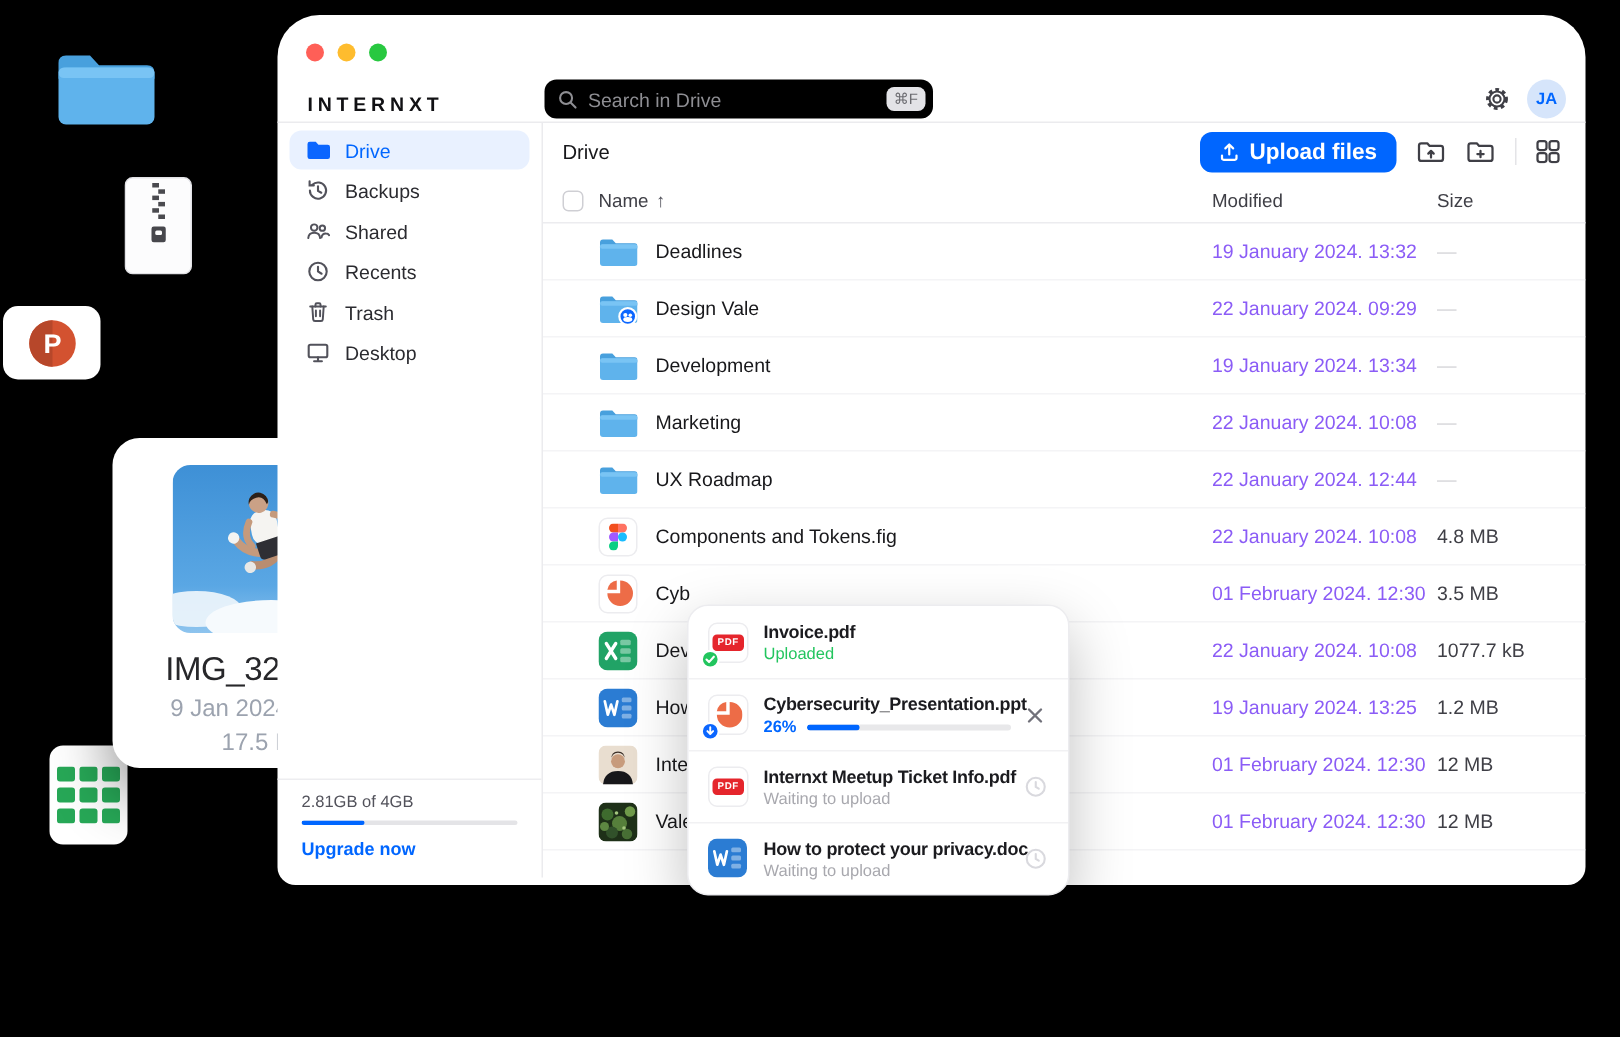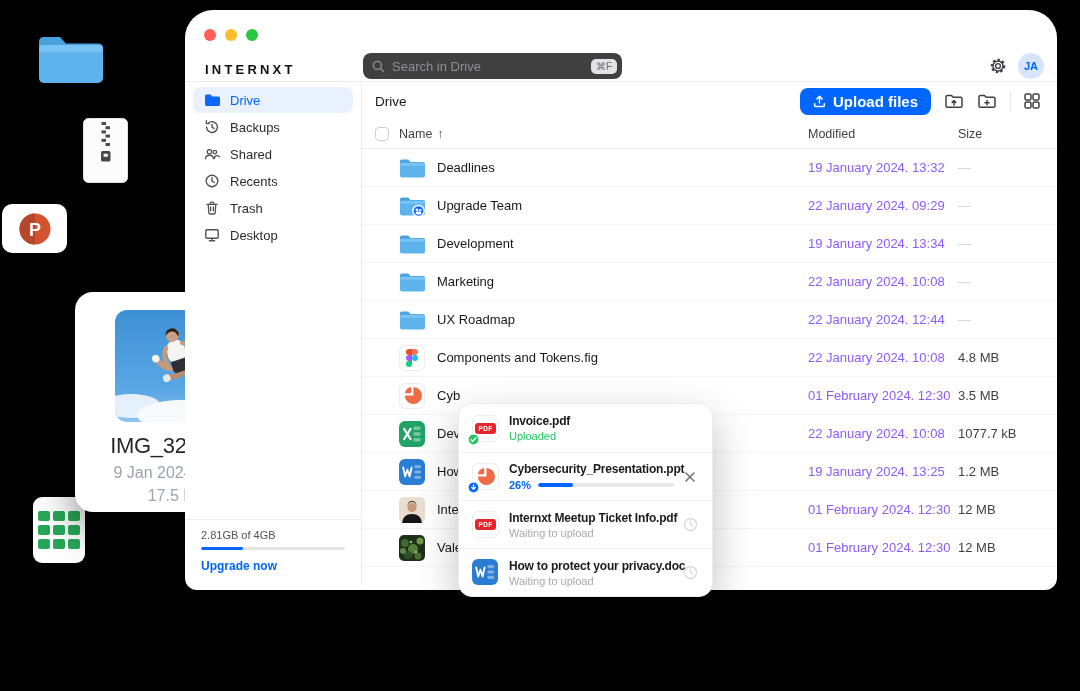--- a/index.html
+++ b/index.html
@@ -20,21 +20,21 @@
     display:flex; align-items:center; justify-content:center; }
 
   
   .window { position:absolute; left:185px; top:10px; width:872px; height:580px; background:#fff;
     border-radius:28px 28px 12px 12px; z-index:10; }
   .topbar { position:relative; height:72px; border-bottom:1px solid #ebebee; }
   .traffic { position:absolute; top:19px; left:19px; display:flex; gap:9px; }
   .dot { width:12px; height:12px; border-radius:50%; }
   .dot.red{background:#ff5f57;} .dot.yellow{background:#febc2e;} .dot.green{background:#28c840;}
   .logo { position:absolute; left:20px; top:52px; font-size:13px; font-weight:700; letter-spacing:3.2px; color:#111114; }
-  .search { position:absolute; left:178px; top:43px; width:259px; height:26px; background:#404040;
+  .search { position:absolute; left:178px; top:43px; width:259px; height:26px; background:#000000;
     border-radius:8px; display:flex; align-items:center; padding:0 5px 0 9px; }
   .search-text { flex:1; margin-left:7px; font-size:13px; color:#8e8e93; }
   .search-kbd { background:#e3e3e7; color:#6b6b70; font-size:10px; padding:2px 5px; border-radius:5px; }
   .gear { position:absolute; right:50px; top:47px; width:18px; height:18px; cursor:pointer; }
   .avatar { position:absolute; right:13px; top:43px; width:26px; height:26px; border-radius:50%;
     background:#d6e5fb; color:#0066ff; font-size:11px; font-weight:700; display:flex; align-items:center; justify-content:center; }
 
   .main { display:flex; height:503px; }
 
   
@@ -363,21 +363,21 @@
                 <svg width="26" height="22" viewBox="0 0 26 22">
   <path d="M1 4.6 q0-2 2-2 h6.2 l2.3 2.5 h12.5 q2 0 2 2 v1.5 H1z" fill="#48a0dd"></path>
   <rect x="1" y="5.8" width="25" height="14.6" rx="2" fill="#5fb3ec"></rect>
   <rect x="1" y="5.8" width="25" height="3" rx="1.5" fill="#79c4f4"></rect>
                   <circle cx="19.5" cy="16" r="5.6" fill="#0b66ff" stroke="#fff" stroke-width="1.5"></circle>
     <circle cx="17.9" cy="15" r="1.4" fill="#fff"></circle>
                   <circle cx="21.2" cy="15.2" r="1.2" fill="#fff"></circle>
     <ellipse cx="19.5" cy="18" rx="3" ry="1.6" fill="#fff"></ellipse>
                 </svg>
               </span>
-     <span class="fname">Upgrade Team</span>
+     <span class="fname">Design Vale</span>
      <span class="col-mod">22 January 2024. 09:29</span>
      <span class="col-size dash">—</span>
    </div>
             <div class="trow">
      <span class="ficon">
                 <svg width="26" height="22" viewBox="0 0 26 22">
   <path d="M1 4.6 q0-2 2-2 h6.2 l2.3 2.5 h12.5 q2 0 2 2 v1.5 H1z" fill="#48a0dd"></path>
   <rect x="1" y="5.8" width="25" height="14.6" rx="2" fill="#5fb3ec"></rect>
   <rect x="1" y="5.8" width="25" height="3" rx="1.5" fill="#79c4f4"></rect>
                 </svg>

